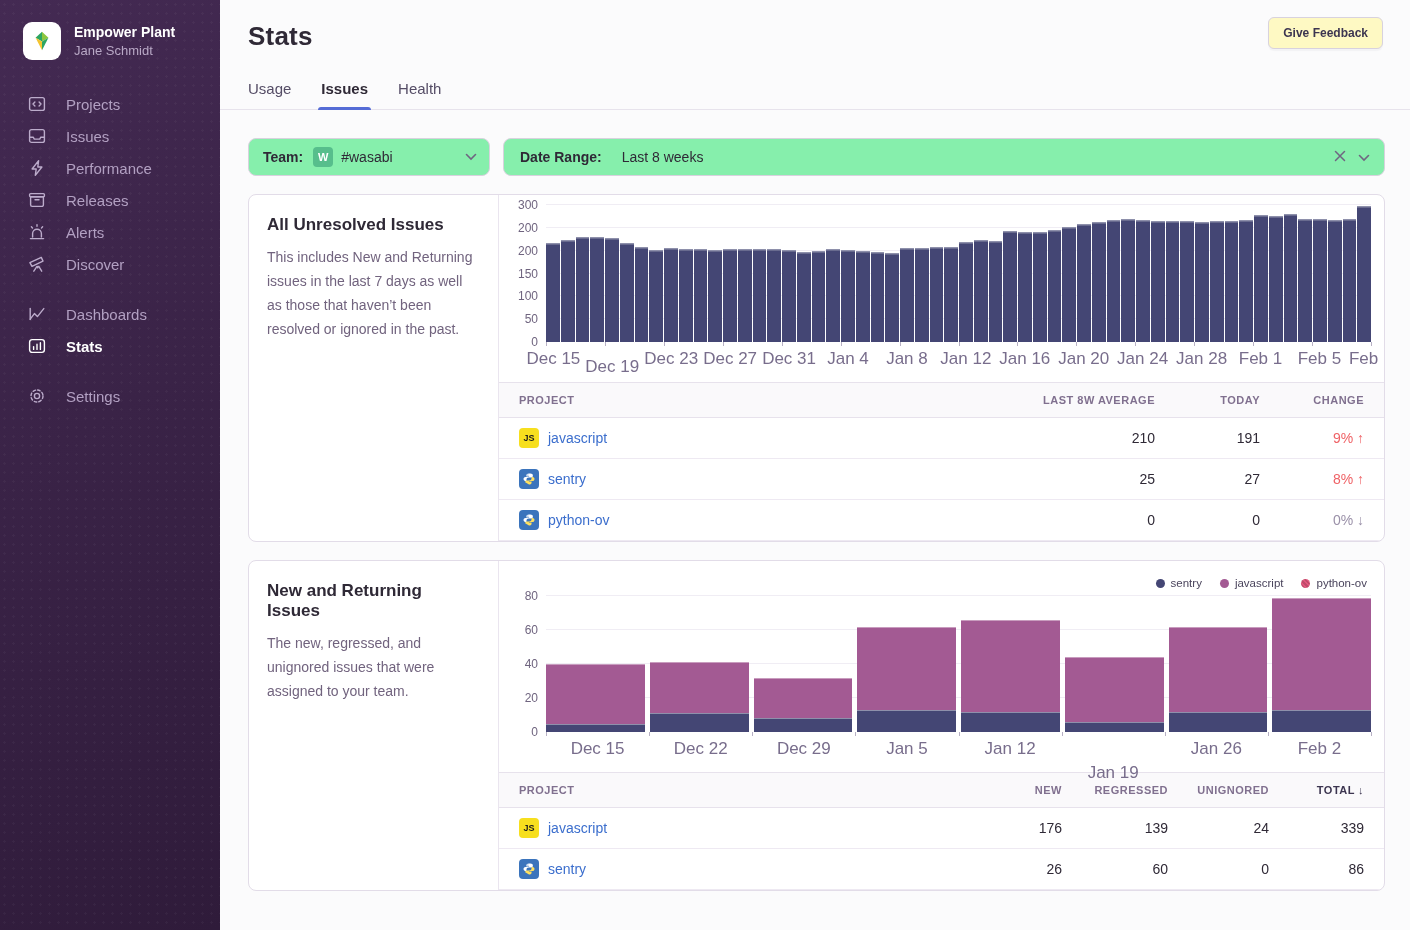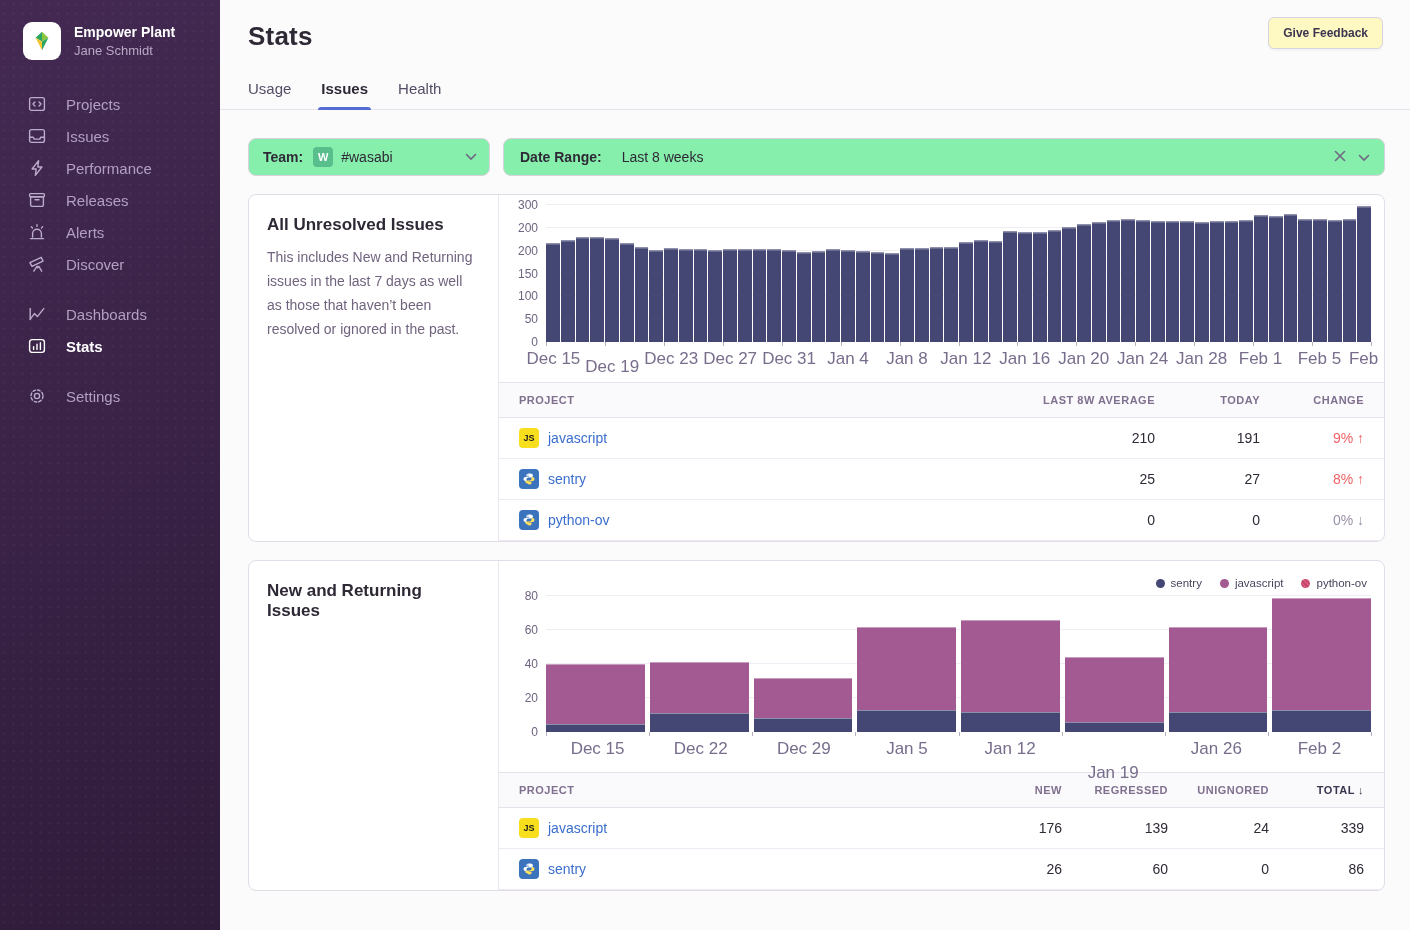--- a/index.html
+++ b/index.html
@@ -400,20 +400,21 @@
             <span class="c-num" style="width: 105px;">0</span>
             <span class="c-num chg-neutral" style="width: 104px;">0% ↓</span>
           </div>
         </div>
     </div>
   </div>
 
   <div class="panel">
     <div class="panel-left">
       <div class="panel-title">New and Returning Issues</div>
+      <div class="panel-desc">The new, regressed, and unignored issues that were assigned to your team.</div>
     </div>
     <div class="panel-right">
       <div class="chart-wrap" id="chart2" style="padding-top:14px;">
           <div class="legend-row">
             <span class="legend-item">
               <span class="legend-dot" style="background: rgb(68, 70, 116);"></span>
               <span>sentry</span>
             </span>
             <span class="legend-item">
               <span class="legend-dot" style="background: rgb(163, 90, 147);"></span>

